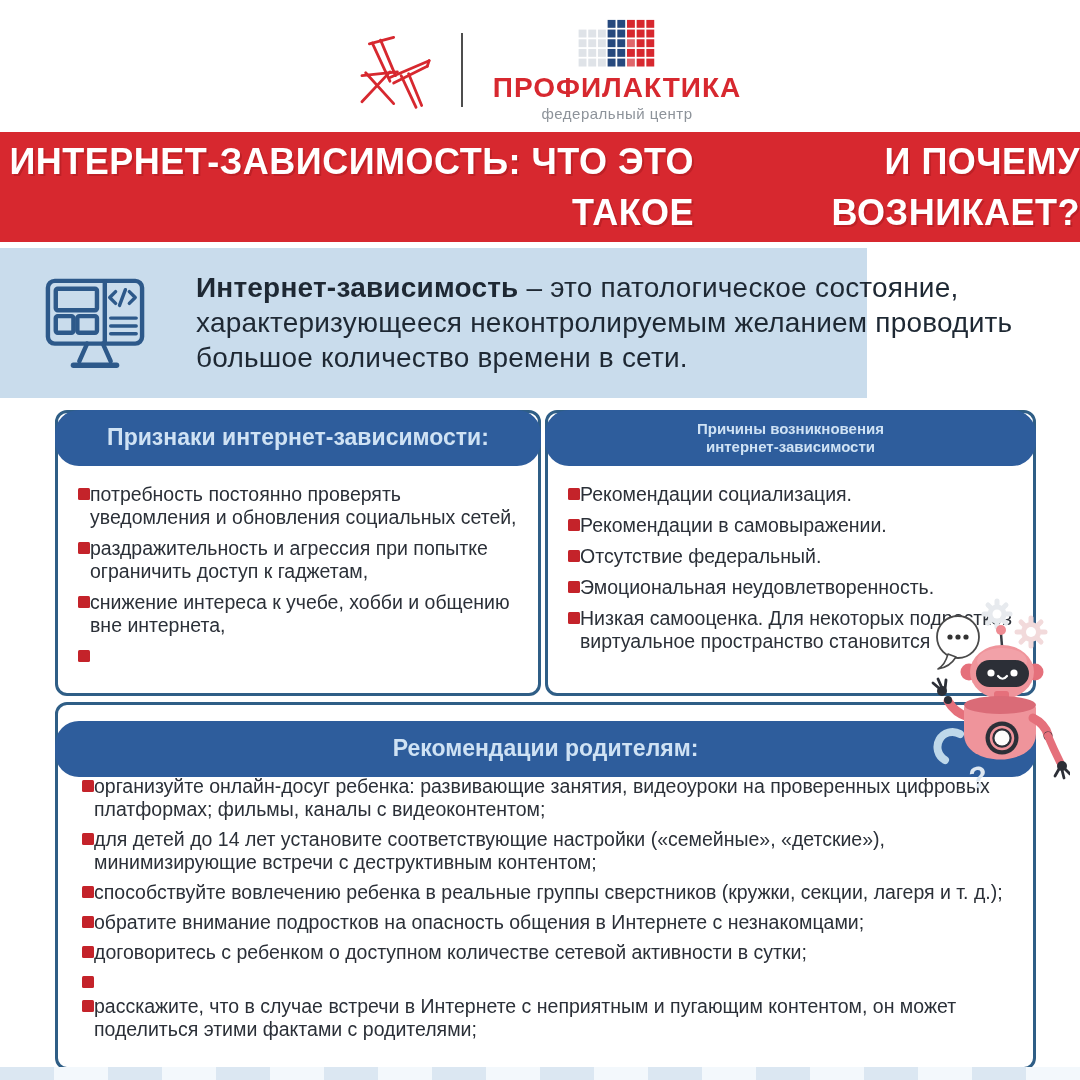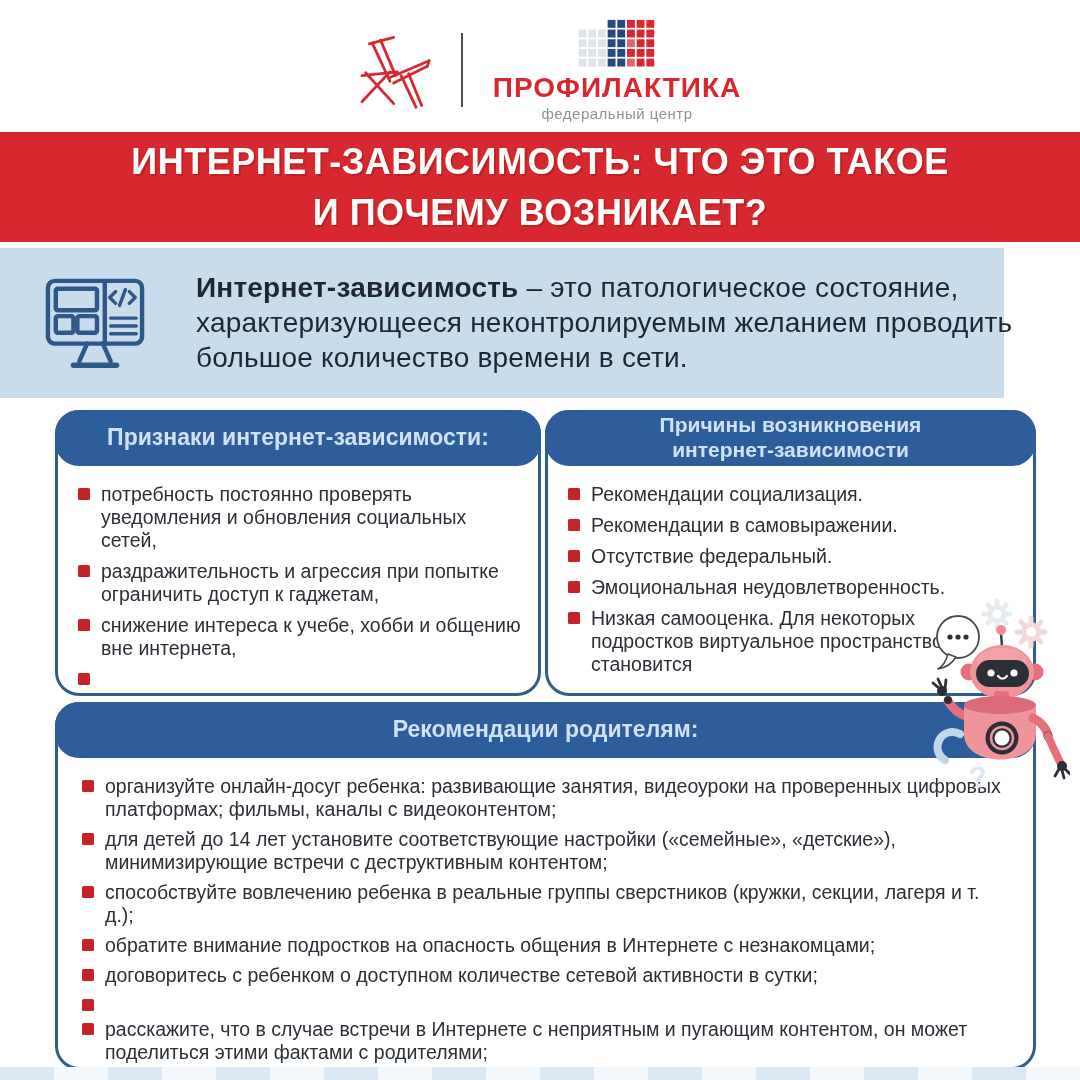--- a/index.html
+++ b/index.html
@@ -9,48 +9,48 @@
   
   .logos{position:absolute;top:14px;left:0;right:0;height:112px;
          display:flex;align-items:center;justify-content:center;gap:30px;}
   .divider{width:2px;height:74px;background:#4d4d4d;}
   .brand{display:flex;flex-direction:column;align-items:center;}
   .brand-name{color:#d7282f;font-weight:bold;font-size:28px;letter-spacing:1px;margin-top:3px;}
   .brand-sub{color:#8d939a;font-size:15px;letter-spacing:.5px;margin-top:1px;text-align:center;}
 
   
   .banner{position:absolute;top:132px;left:0;width:1080px;height:110px;background:#d7282f;
-          display:flex;flex-direction:column;align-items:center;justify-content:center;
+          display:flex;flex-direction:row;align-items:center;justify-content:center;
           color:#fff;font-weight:bold;font-size:36px;line-height:1.42;text-align:right;
           text-shadow:2px 2px 0 rgba(80,0,0,.18);letter-spacing:.5px;}
 
   
-  .definition{position:absolute;top:248px;left:0;width:1004px;height:150px;background:#c9dcec;}
+  .definition{position:absolute;top:248px;left:0;width:867px;height:150px;background:#c9dcec;}
   .monitor{position:absolute;left:44px;top:28px;}
   .def-text{position:absolute;left:196px;top:22px;width:850px;
             font-size:28px;line-height:1.25;color:#1e2833;letter-spacing:.2px;}
   .def-text b{font-weight:bold;}
 
   
-  .box{position:absolute;background:#fff;border:3px solid #2f5e86;border-radius:24px;}
+  .box{position:absolute;background:#fff;border:3px solid #2f5e86;border-radius:12px;}
   .box-header{position:absolute;top:-3px;left:-3px;right:-3px;height:56px;background:#2e5d9c;
               border-radius:24px;display:flex;flex-direction:column;align-items:center;justify-content:center;
               color:#cfe2f4;font-weight:bold;text-align:center;line-height:1.18;}
   .box-body{position:absolute;top:58px;left:0;right:0;bottom:2px;overflow:hidden;}
   ul.bullets{list-style:none;margin:0;padding:12px 14px 6px 20px;}
-  ul.bullets li{display:flex;gap:11px;margin-bottom:8px;
+  ul.bullets li{display:flex;margin-bottom:8px;
                 font-size:19.5px;line-height:1.18;color:#2b3038;}
   .sq{flex:none;width:12px;height:12px;background:#c4232a;margin-top:5px;border-radius:1.5px;}
 
   .box-signs{top:410px;left:55px;width:480px;height:280px;}
   .box-signs .box-header{font-size:23px;}
   .box-causes{top:410px;left:545px;width:485px;height:280px;}
-  .box-causes .box-header{font-size:21px;padding:0 60px;}
+  .box-causes .box-header{font-size:15px;padding:0 60px;}
   .box-rec{top:702px;left:55px;width:975px;height:362px;}
-  .box-rec .box-header{font-size:23px;}
+  .box-rec .box-header{font-size:23px;margin-top:19px;}
   .box-rec ul.bullets{padding:12px 24px 4px 24px;}
   .box-rec ul.bullets li{margin-bottom:7px;}
 
   
   .bottom-strip{position:absolute;left:0;right:0;bottom:0;height:13px;
      background:repeating-linear-gradient(90deg,#dbe7f2 0 54px,#f3f8fc 54px 108px);}
 
   
   .robot{position:absolute;left:915px;top:588px;width:155px;height:215px;z-index:6;pointer-events:none;}
 </style>

